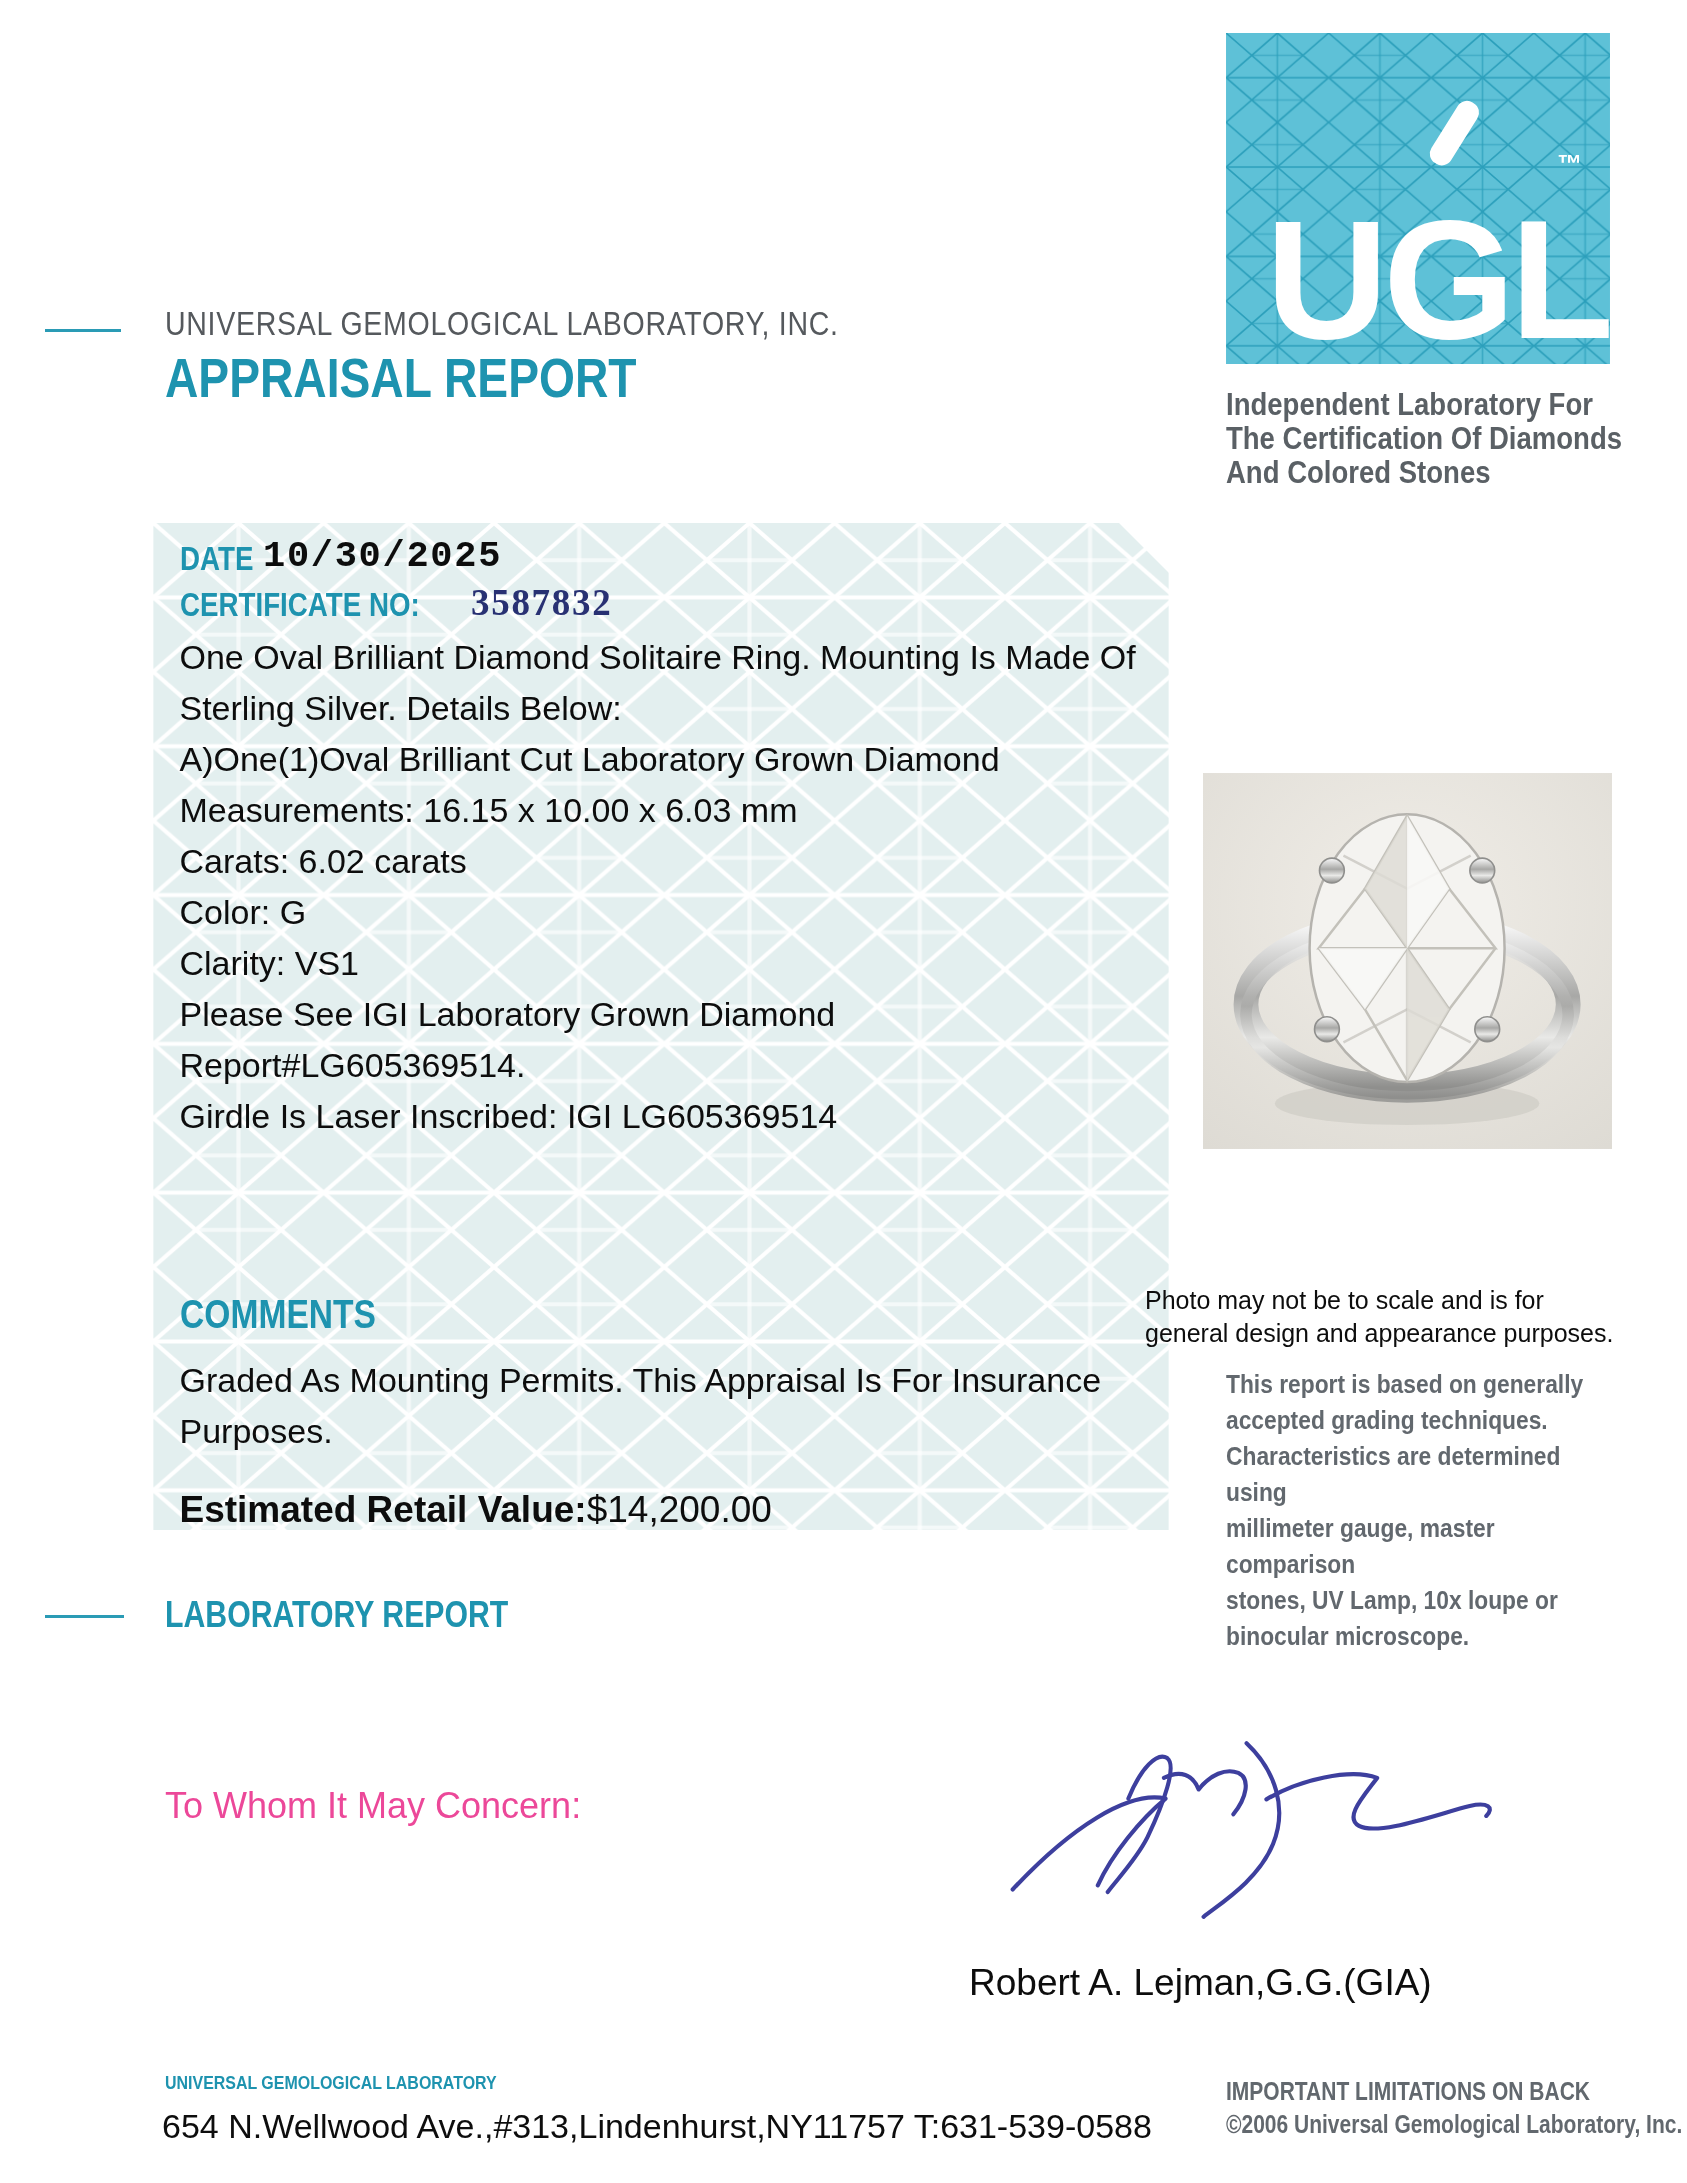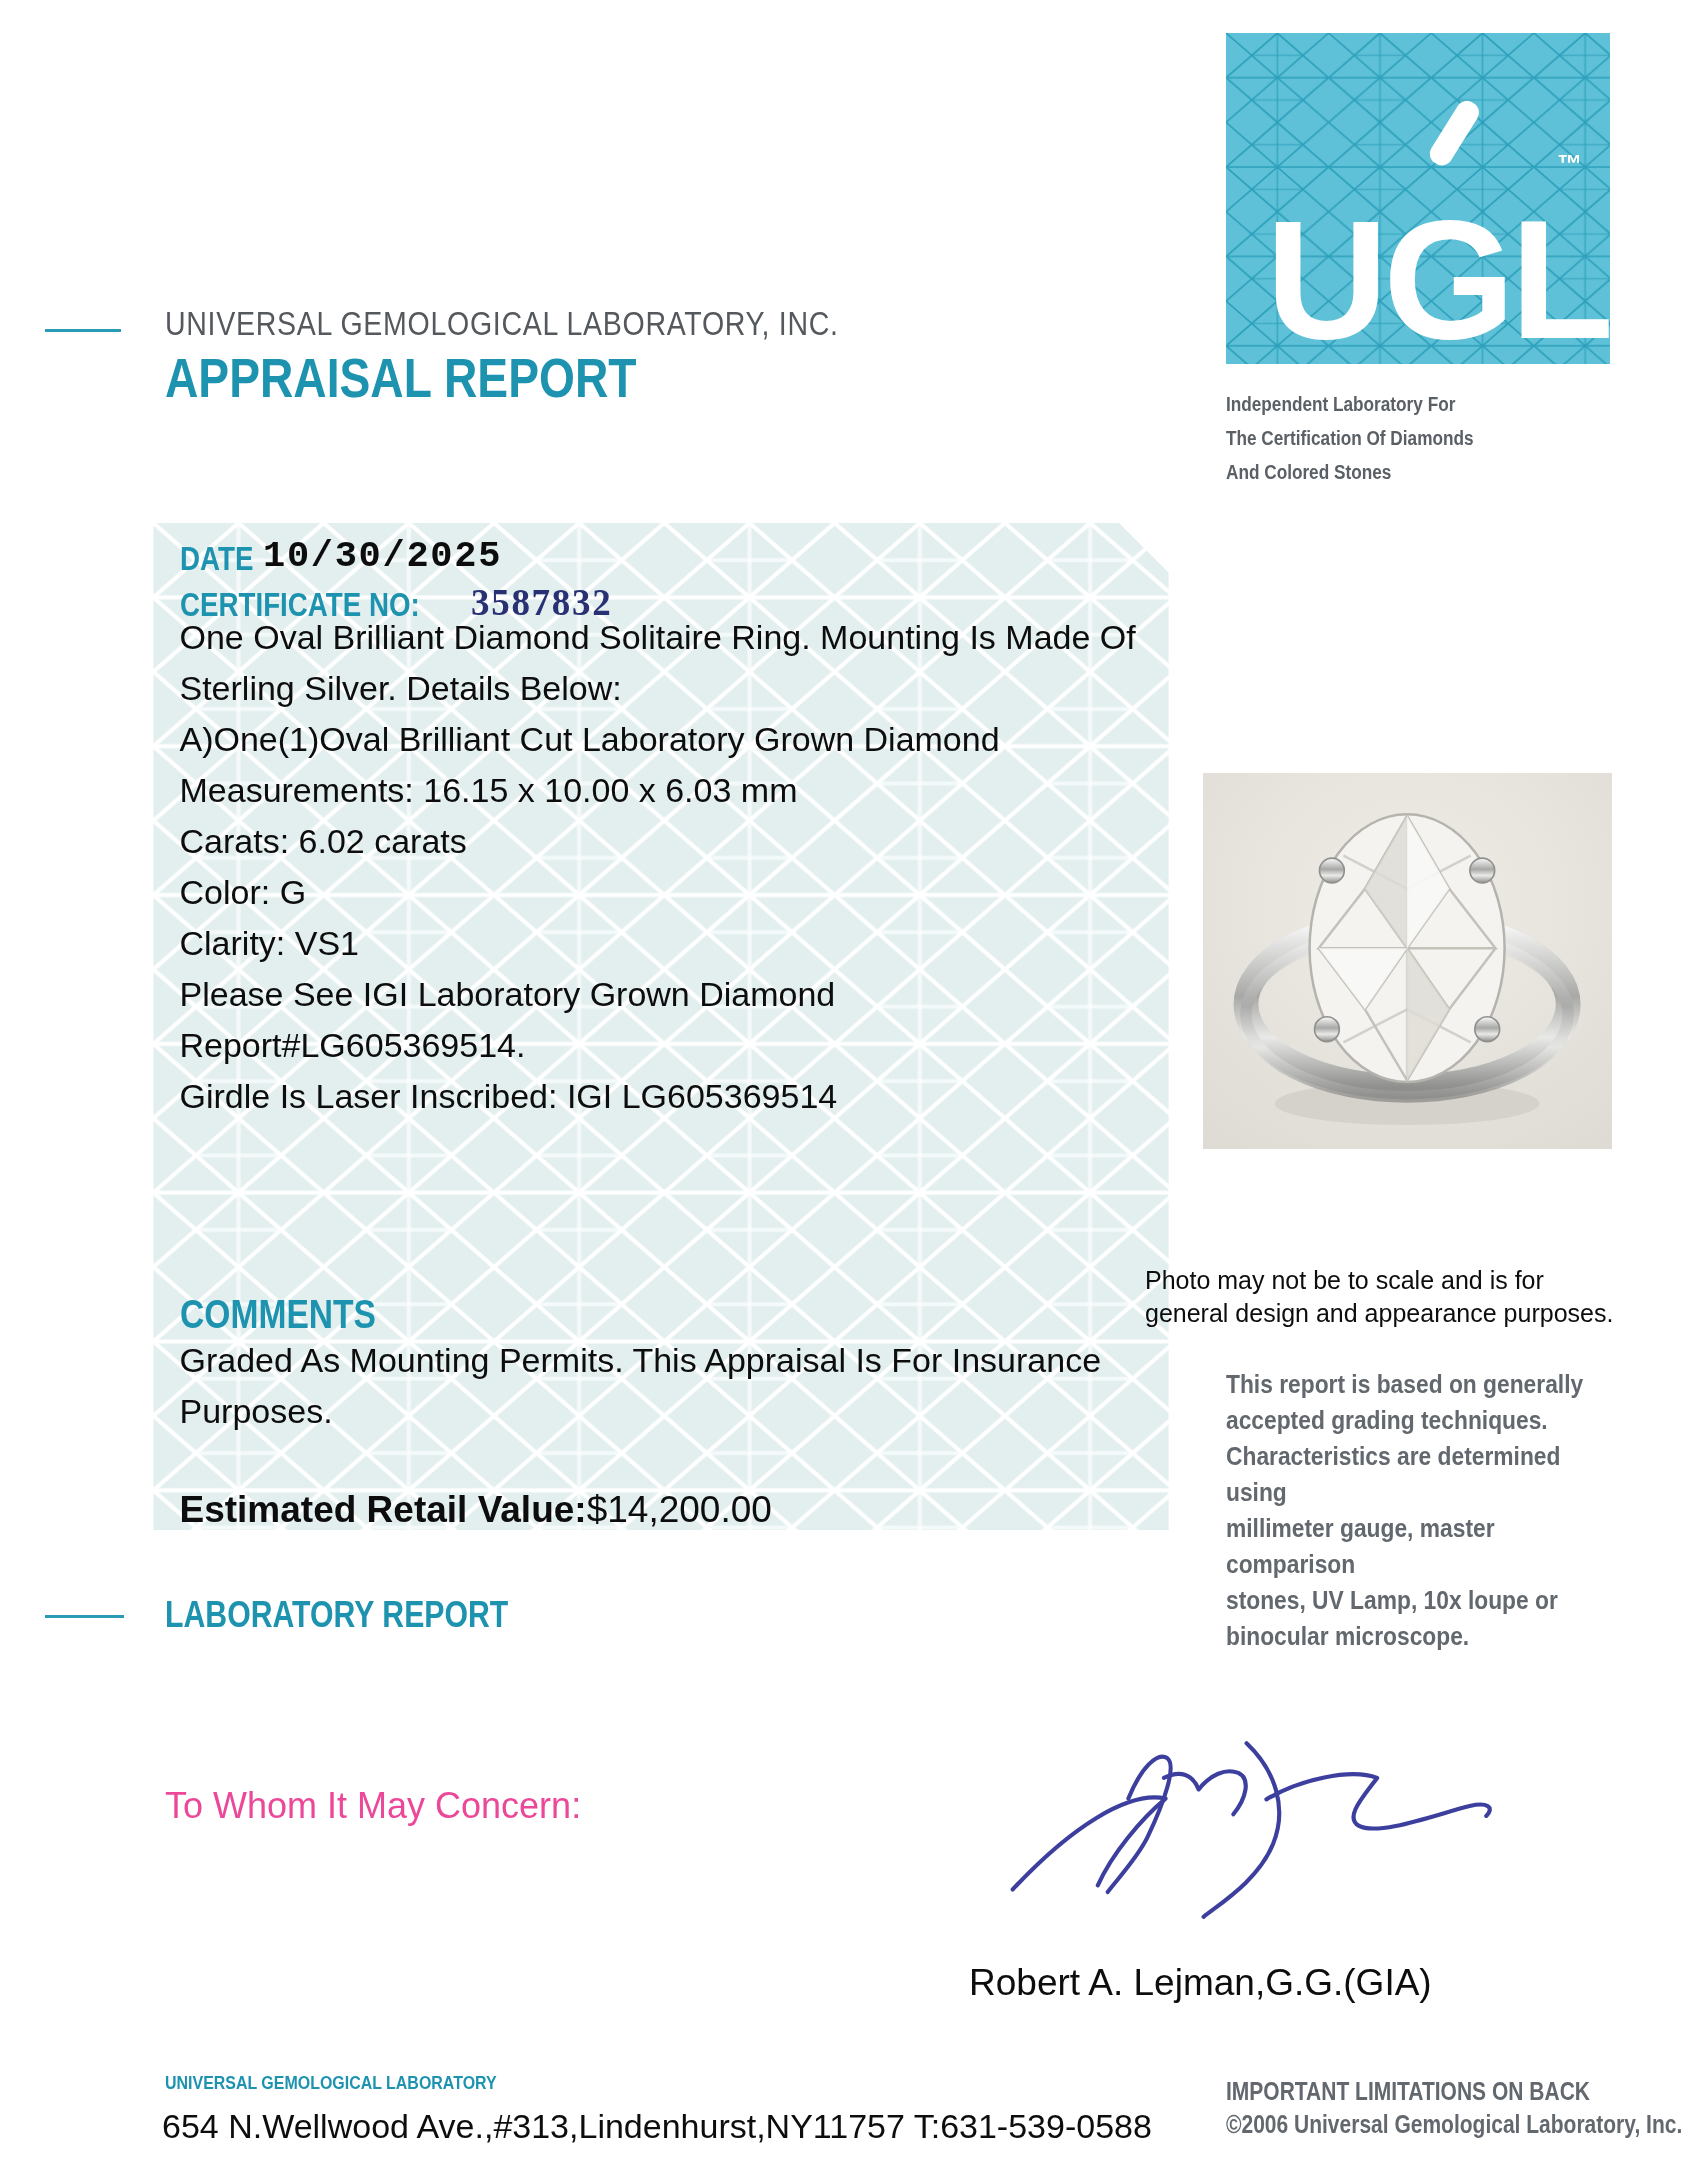--- a/index.html
+++ b/index.html
@@ -5,21 +5,21 @@
   html,body{margin:0;padding:0;background:#ffffff;}
   #page{position:relative;width:1687px;height:2183px;background:#ffffff;overflow:hidden;
         font-family:"Liberation Sans",sans-serif;color:#111;}
   .abs{position:absolute;}
   .condensed{display:inline-block;transform:scaleX(0.84);transform-origin:left top;white-space:nowrap;}
   .condensed-block{display:block;transform:scaleX(0.86);transform-origin:left top;white-space:pre-line;}
   .teal{color:#1e93af;}
   .gray{color:#5a6065;}
   .rule{background:#2a9bb5;height:3.3px;}
   .mono{font-family:"Liberation Mono","DejaVu Sans Mono",monospace;font-weight:bold;}
-  .preline{white-space:pre-line;}
+  .preline{white-space:pre-line;margin-top:20px;}
   .panel-clip{clip-path:polygon(0 0, calc(100% - 50px) 0, 100% 50px, 100% 100%, 0 100%);}
 </style>
 </head>
 <body>
 
 <div id="page">
 
   <div class="abs rule" style="left:45px;top:329px;width:76px;"></div>
   <div class="abs" style="left:165px;top:304px;font-size:34px;color:#55595d;letter-spacing:0.8px;">
     <span class="condensed">UNIVERSAL GEMOLOGICAL LABORATORY, INC.</span>
@@ -41,21 +41,21 @@
             <path d="M31,27 L93,27 M31,81 L93,81" opacity="0.6"></path>
           </g>
         </pattern>
       </defs>
       <rect width="464" height="400" fill="url(#logoFacet)"></rect>
       <text x="48" y="368" font-family="Liberation Sans, sans-serif" font-weight="bold" font-size="205" fill="#ffffff" letter-spacing="-6">UGL</text>
       <rect x="262" y="78" width="28" height="86" rx="13" fill="#ffffff" transform="rotate(32 276 121)"></rect>
       <text x="400" y="168" font-family="Liberation Sans, sans-serif" font-weight="bold" font-size="30" fill="#ffffff">™</text>
     </svg>
   </div>
-  <div class="abs gray" style="left:1226px;top:387px;font-size:20px;font-weight:bold;line-height:34px;">
+  <div class="abs gray" style="left:1226px;top:387px;font-size:32px;font-weight:bold;line-height:34px;">
     <span class="condensed-block">Independent Laboratory For
 The Certification Of Diamonds
 And Colored Stones</span>
   </div>
 
   <div class="abs panel-clip" style="left:153px;top:523px;width:1016px;height:1007px;">
     <svg class="abs" style="left:0;top:0;" width="1016" height="1007" viewBox="0 0 1228 1218">
       <defs>
         <pattern id="panelFacet" width="206" height="180" patternUnits="userSpaceOnUse">
           <rect width="206" height="180" fill="#e3efef"></rect>

